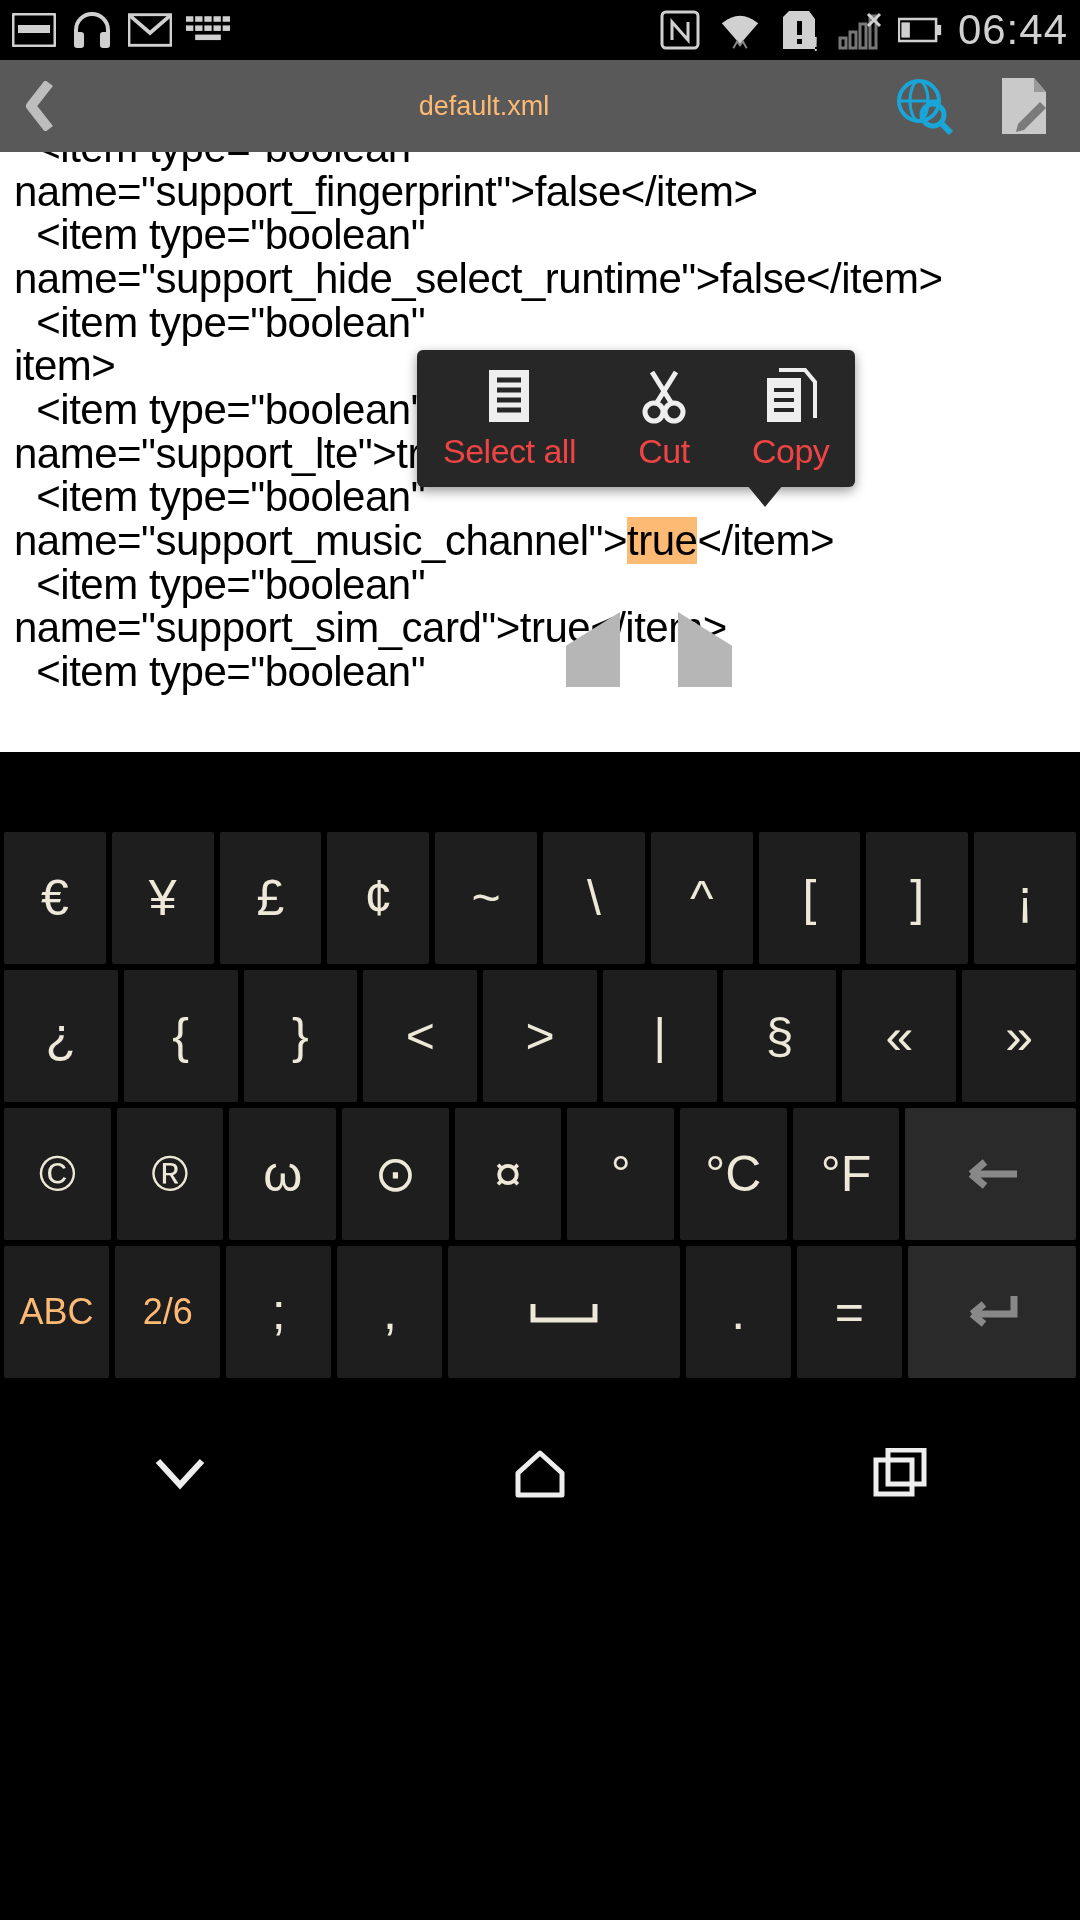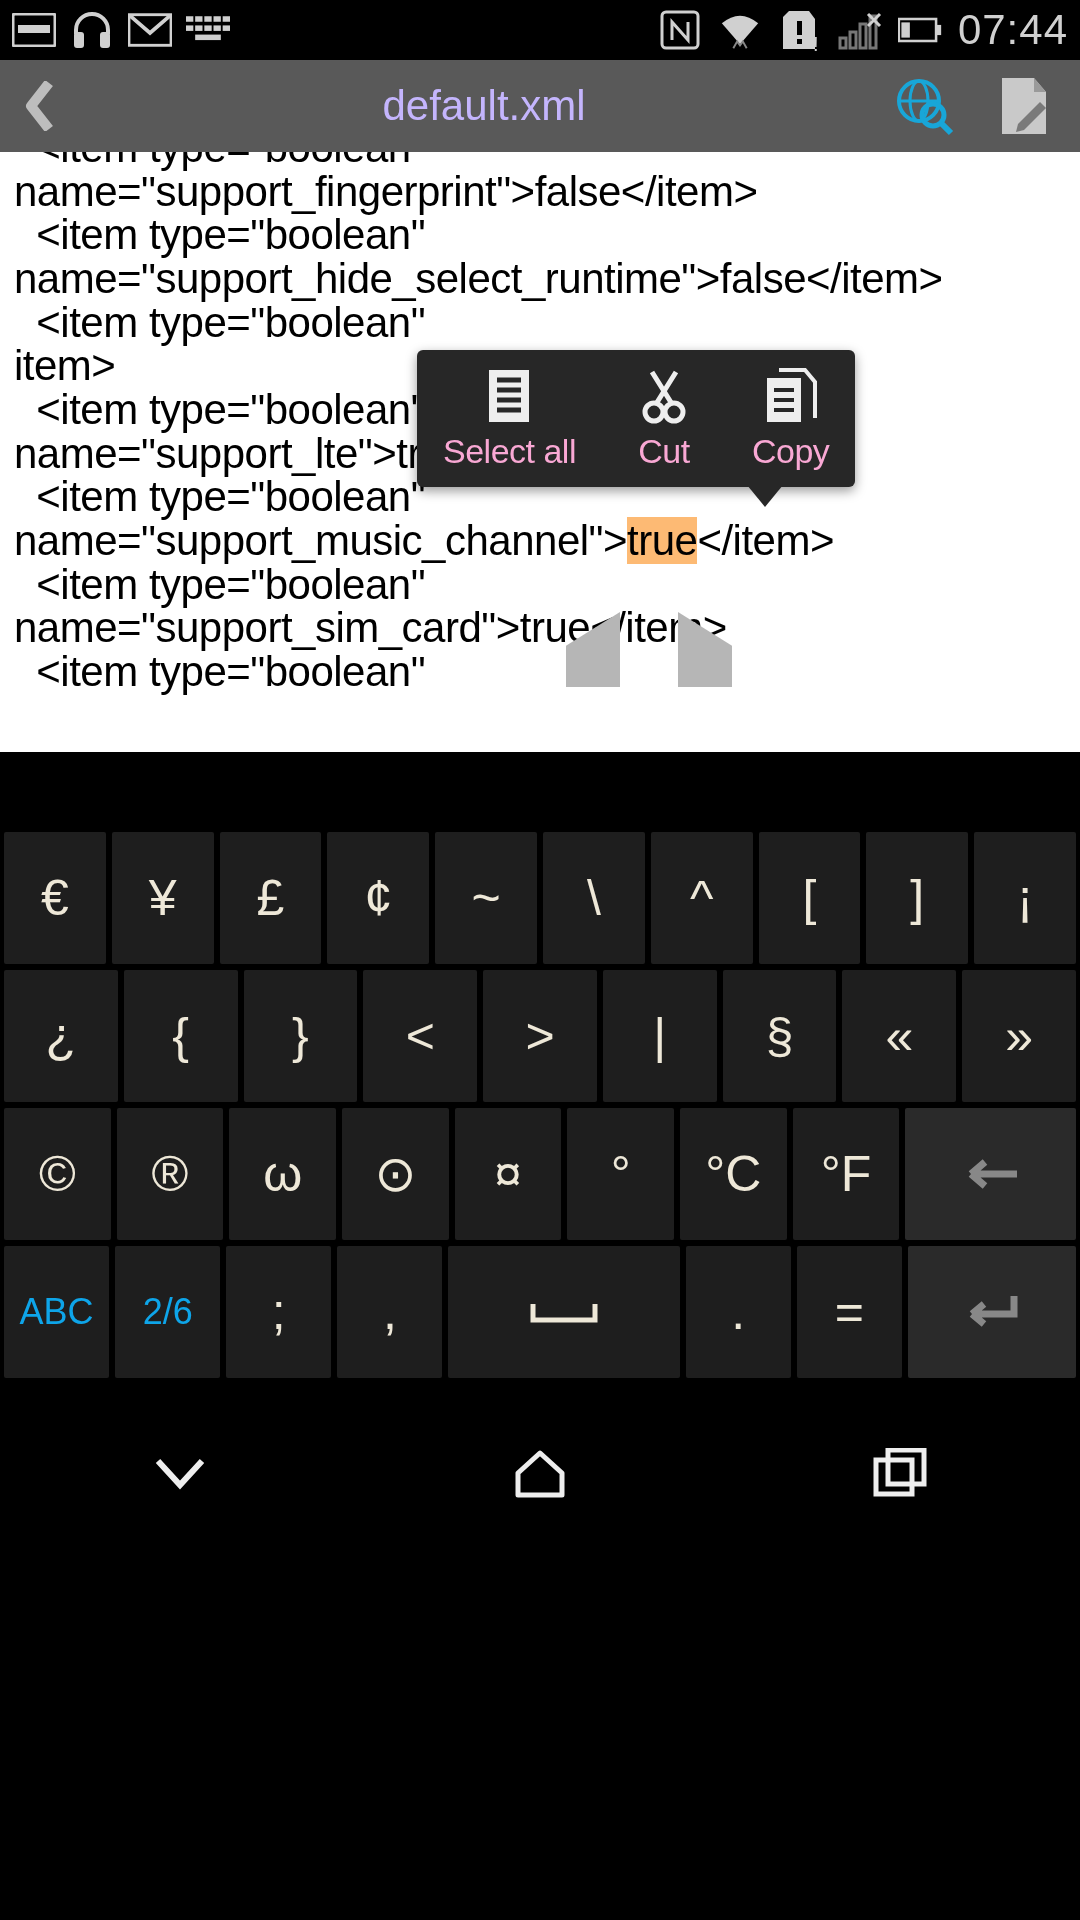--- a/index.html
+++ b/index.html
@@ -8,45 +8,45 @@
 
 .status-bar{ height:60px; background:#000; color:#d0d0d0; display:flex; align-items:center; justify-content:space-between; padding:0 12px; font-size:40px;}
 .status-left, .status-right{ display:flex; align-items:center; gap:14px; }
 .status-right{ gap:16px; }
 .status-icon{ width:44px; height:44px; display:flex; align-items:center; justify-content:center;}
 .status-time{ font-size:42px; letter-spacing:1px; }
 
 
 .app-bar{ height:92px; background:#595959; display:flex; align-items:center; color:#d8d8d8; }
 .app-back{ width:80px; height:92px; display:flex; align-items:center; justify-content:center;}
-.app-title{ flex:1; text-align:center; font-size:42px; color:#c4b5fd; }
+.app-title{ flex:1; text-align:center; font-size:27px; color:#fdba74; }
 .app-actions{ display:flex; gap:30px; padding-right:18px;}
 .app-action{ width:72px; height:72px; display:flex; align-items:center; justify-content:center;}
 
 
 .editor{ background:#fff; height:600px; color:#000; font-family: "DejaVu Sans", Arial, sans-serif; font-size:42px; line-height:1.04; padding:0 14px; position:relative; overflow:hidden; letter-spacing:-0.5px;}
 .editor .line{ white-space:pre-wrap; word-break:break-all;}
 .partial{ margin-top:-26px;}
 .highlight{ background:#fdba74; }
 .sel-handle{ position:absolute; width:54px; height:75px; background:#b6b6b6; }
 .sel-handle.left{ clip-path: polygon(100% 0, 100% 100%, 0 100%, 0 45%);}
 .sel-handle.right{ clip-path: polygon(0 0, 0 100%, 100% 100%, 100% 45%);}
 
 
 .ctx-menu{ position:absolute; background:#272727; border-radius:6px; display:flex; padding:18px 26px; gap:60px; box-shadow:0 4px 12px rgba(0,0,0,.4);}
-.ctx-item{ display:flex; flex-direction:column; align-items:center; gap:10px; color:#f9a8d4; font-size:34px;}
+.ctx-item{ display:flex; flex-direction:column; align-items:center; gap:10px; color:#ef4444; font-size:34px;}
 .ctx-icon{ width:56px; height:56px; display:flex; align-items:center; justify-content:center;}
 .ctx-tail{ position:absolute; bottom:-20px; left:330px; width:0;height:0; border-left:18px solid transparent; border-right:18px solid transparent; border-top:22px solid #272727;}
 
 
 .kbd-wrap{ background:#000; padding-top:80px;}
 .kbd{ display:flex; flex-direction:column; gap:6px; padding:0 4px;}
 .krow{ display:flex; gap:6px;}
 .key{ background:#1e1e1e; color:#eee8d8; display:flex; align-items:center; justify-content:center; font-size:50px; height:132px; border-radius:2px;}
-.key.dim{ color:#0ea5e9;text-align:center; }
+.key.dim{ color:#fdba74;text-align:center; }
 .key.dark{ background:#2a2a2a;}
 .flex1{ flex:1;}
 
 
 .nav-bar{ height:110px; background:#000; display:flex; align-items:center; justify-content:space-around; margin-top:40px;}
 .nav-btn{ width:80px; height:60px; display:flex; align-items:center; justify-content:center;}
 
 svg{ display:block;}
 </style>
 </head>
@@ -123,21 +123,21 @@
           <path d="M30 4 l12 12 M42 4 l-12 12" stroke="#d0d0d0" stroke-width="3"></path>
         </svg>
     </span>
     <span class="status-icon">
       <svg width="52" height="28" viewBox="0 0 52 28">
           <rect x="1" y="1" width="44" height="26" fill="none" stroke="#d0d0d0" stroke-width="3"></rect>
           <rect x="46" y="8" width="5" height="12" fill="#d0d0d0"></rect>
           <rect x="4" y="5" width="10" height="18" fill="#d0d0d0"></rect>
         </svg>
     </span>
-    <span class="status-time">07:44</span>
+    <span class="status-time">06:44</span>
   </div>
 </div>
 
 <div class="app-bar">
   <div class="app-back">
     <svg width="30" height="50" viewBox="0 0 30 50">
         <path d="M24 2 L6 25 L24 48" fill="none" stroke="#bdbdbd" stroke-width="10" stroke-linejoin="round"></path>
       </svg>
   </div>
   <div class="app-title">default.xml</div>

